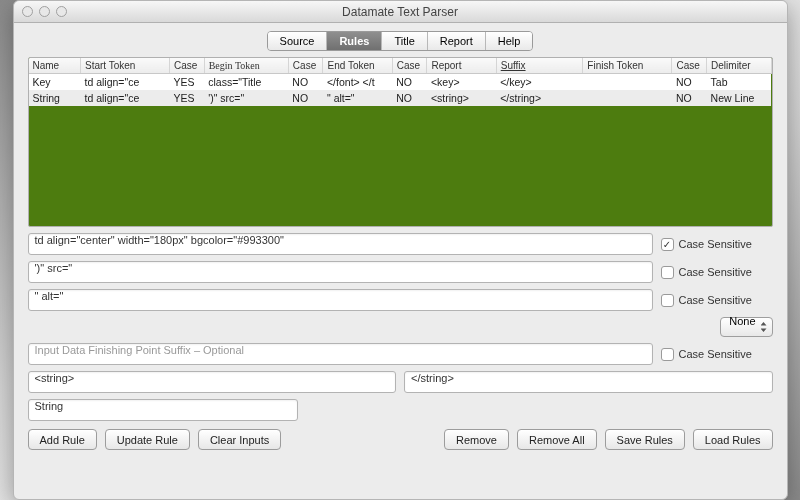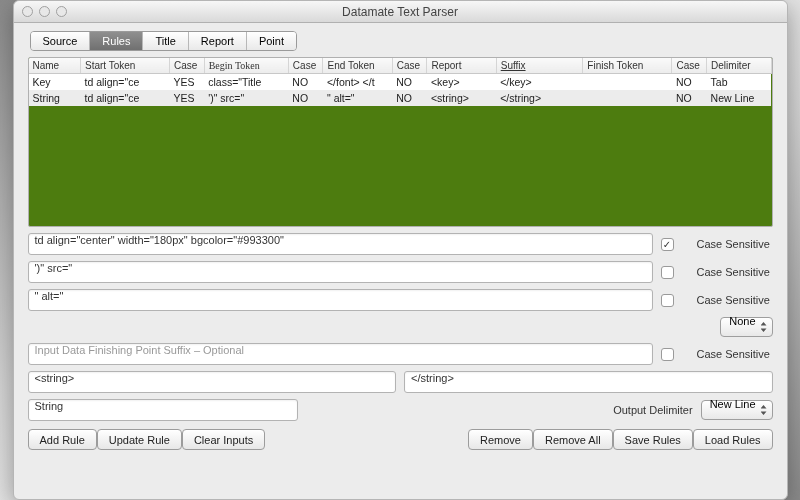--- a/index.html
+++ b/index.html
@@ -2,44 +2,44 @@
 <html><head>
 <meta charset="utf-8">
 <style>
 * { box-sizing: border-box; margin: 0; padding: 0; font-family: "Lucida Grande", "Helvetica Neue", Arial, sans-serif; }
 body { background: linear-gradient(135deg, #8a8a8a 0%, #d5d5d5 30%, #f5f5f5 50%, #d5d5d5 70%, #8a8a8a 100%); width: 800px; height: 500px; overflow: hidden; display: flex; align-items: center; justify-content: center; }
 .window { width: 775px; height: 500px; background: #ececec; border: 1px solid #b5b5b5; border-radius: 6px; box-shadow: 0 6px 24px rgba(0,0,0,0.35); display: flex; flex-direction: column; }
 .titlebar { height: 22px; background: linear-gradient(#f7f7f7,#d9d9d9); border-bottom: 1px solid #b0b0b0; border-radius: 6px 6px 0 0; display: flex; align-items: center; position: relative; }
 .traffic { display: flex; gap: 6px; padding-left: 8px; }
 .dot { width: 11px; height: 11px; border-radius: 50%; border: 1px solid #a0a0a0; background: #e8e8e8; }
 .titletext { position: absolute; left: 0; right: 0; text-align: center; font-size: 12px; color: #444; pointer-events: none; }
-.tabsrow { display: flex; padding: 8px 16px 6px; }
+.tabsrow { display: flex; justify-content: center; padding: 8px 16px 6px; }
 .segmented { display: flex; border: 1px solid #9a9a9a; border-radius: 4px; overflow: hidden; background: linear-gradient(#fdfdfd,#e8e8e8); height: 20px; }
 .segmented .seg { font-size: 11px; padding: 0 12px; line-height: 18px; border-right: 1px solid #b8b8b8; background: linear-gradient(#ffffff,#e9e9e9); cursor: default; }
 .segmented .seg:last-child { border-right: none; }
-.segmented .seg.active { background: linear-gradient(#8f8f8f,#707070); color: #fff; }
+.segmented .seg.active { background: linear-gradient(#8f8f8f,#707070); color: #fff; font-weight: bold; }
 .content { flex: 1; padding: 0 14px 10px; display: flex; flex-direction: column; gap: 6px; }
 .tablewrap { border: 1px solid #b0b0b0; background: #4d7c0f; height: 170px; overflow: hidden; border-radius: 2px; }
 table { width: 100%; border-collapse: collapse; table-layout: fixed; }
 th { background: linear-gradient(#fafafa,#ececec); border-right: 1px solid #d5d5d5; border-bottom: 1px solid #c8c8c8; font-size: 10px; font-weight: normal; color: #333; text-align: left; padding: 2px 4px; white-space: nowrap; overflow: hidden; }
 td { font-size: 10.5px; padding: 2px 4px; white-space: nowrap; overflow: hidden; color: #222; }
 tr.datarow:nth-child(odd) td { background: #fff; }
 tr.datarow:nth-child(even) td { background: #ececec; }
 .fieldrow { display: flex; gap: 8px; align-items: center; }
 .txt { flex: 1; height: 22px; border: 1px solid #b3b3b3; border-radius: 3px; background: #fff; font-size: 11px; padding: 0 6px; color: #333; box-shadow: inset 0 1px 2px rgba(0,0,0,0.06); }
 .txt.placeholder { color: #999; }
 .chk { width: 13px; height: 13px; border: 1px solid #9a9a9a; border-radius: 3px; background: #fff; display: inline-flex; align-items: center; justify-content: center; font-size: 10px; color: #333; }
 .chk.checked::before { content: "✓"; }
 .cslabel { font-size: 11px; color: #333; white-space: nowrap; }
-.sidegroup { display: flex; align-items: center; gap: 23px; width: 112px; flex: 0 0 auto; }
+.sidegroup { display: flex; align-items: center; gap: 5px; width: 112px; flex: 0 0 auto; }
 .select { height: 20px; border: 1px solid #9e9e9e; border-radius: 4px; background: linear-gradient(#ffffff,#e8e8e8); font-size: 11px; padding: 0 16px 12px 8px; display: inline-flex; align-items: center; position: relative; }
 .select::after { content: ""; position: absolute; right: 5px; top: 4px; width: 6px; height: 10px; background:
   linear-gradient(#555,#555); clip-path: polygon(50% 0, 100% 35%, 0 35%, 50% 0, 50% 100%, 0 65%, 100% 65%, 50% 100%); }
 .half { flex: 1; }
-.btnrow { display: flex; padding-top: 2px; }
+.btnrow { display: flex; gap: 8px; padding-top: 2px; }
 .btn { height: 21px; border: 1px solid #9c9c9c; border-radius: 4px; background: linear-gradient(#ffffff,#e7e7e7); font-size: 11px; padding: 0 11px; display: inline-flex; align-items: center; color: #222; box-shadow: 0 1px 0 rgba(255,255,255,0.6) inset; white-space: nowrap; }
 .spacer { flex: 1; }
 .outdelrow { display: flex; align-items: center; gap: 8px; }
 .outlabel { font-size: 11px; color: #333; }
 </style>
 </head>
 <body>
 
 <div class="window">
   <div class="titlebar">
@@ -50,21 +50,21 @@
     </div>
     <div class="titletext">Datamate Text Parser</div>
   </div>
 
   <div class="tabsrow">
     <div class="segmented">
       <div class="seg">Source</div>
       <div class="seg active">Rules</div>
       <div class="seg">Title</div>
       <div class="seg">Report</div>
-      <div class="seg">Point</div>
+      <div class="seg">Help</div>
     </div>
   </div>
 
   <div class="content">
 
     <div class="tablewrap">
       <table>
         <thead>
             <tr id="hdr">
               <th style="width: 42px;">Name</th>
@@ -154,24 +154,20 @@
     </div>
 
     <div class="fieldrow">
       <div class="txt half">&lt;string&gt;</div>
       <div class="txt half">&lt;/string&gt;</div>
     </div>
 
     <div class="fieldrow">
       <div class="txt" style="flex:0 0 270px">String</div>
       <div class="spacer"></div>
-      <div class="outdelrow">
-        <span class="outlabel">Output Delimiter</span>
-        <span class="select">New Line</span>
-      </div>
     </div>
 
     <div class="btnrow">
       <span class="btn">Add Rule</span>
       <span class="btn">Update Rule</span>
       <span class="btn">Clear Inputs</span>
       <span class="spacer"></span>
       <span class="btn">Remove</span>
       <span class="btn">Remove All</span>
       <span class="btn">Save Rules</span>

